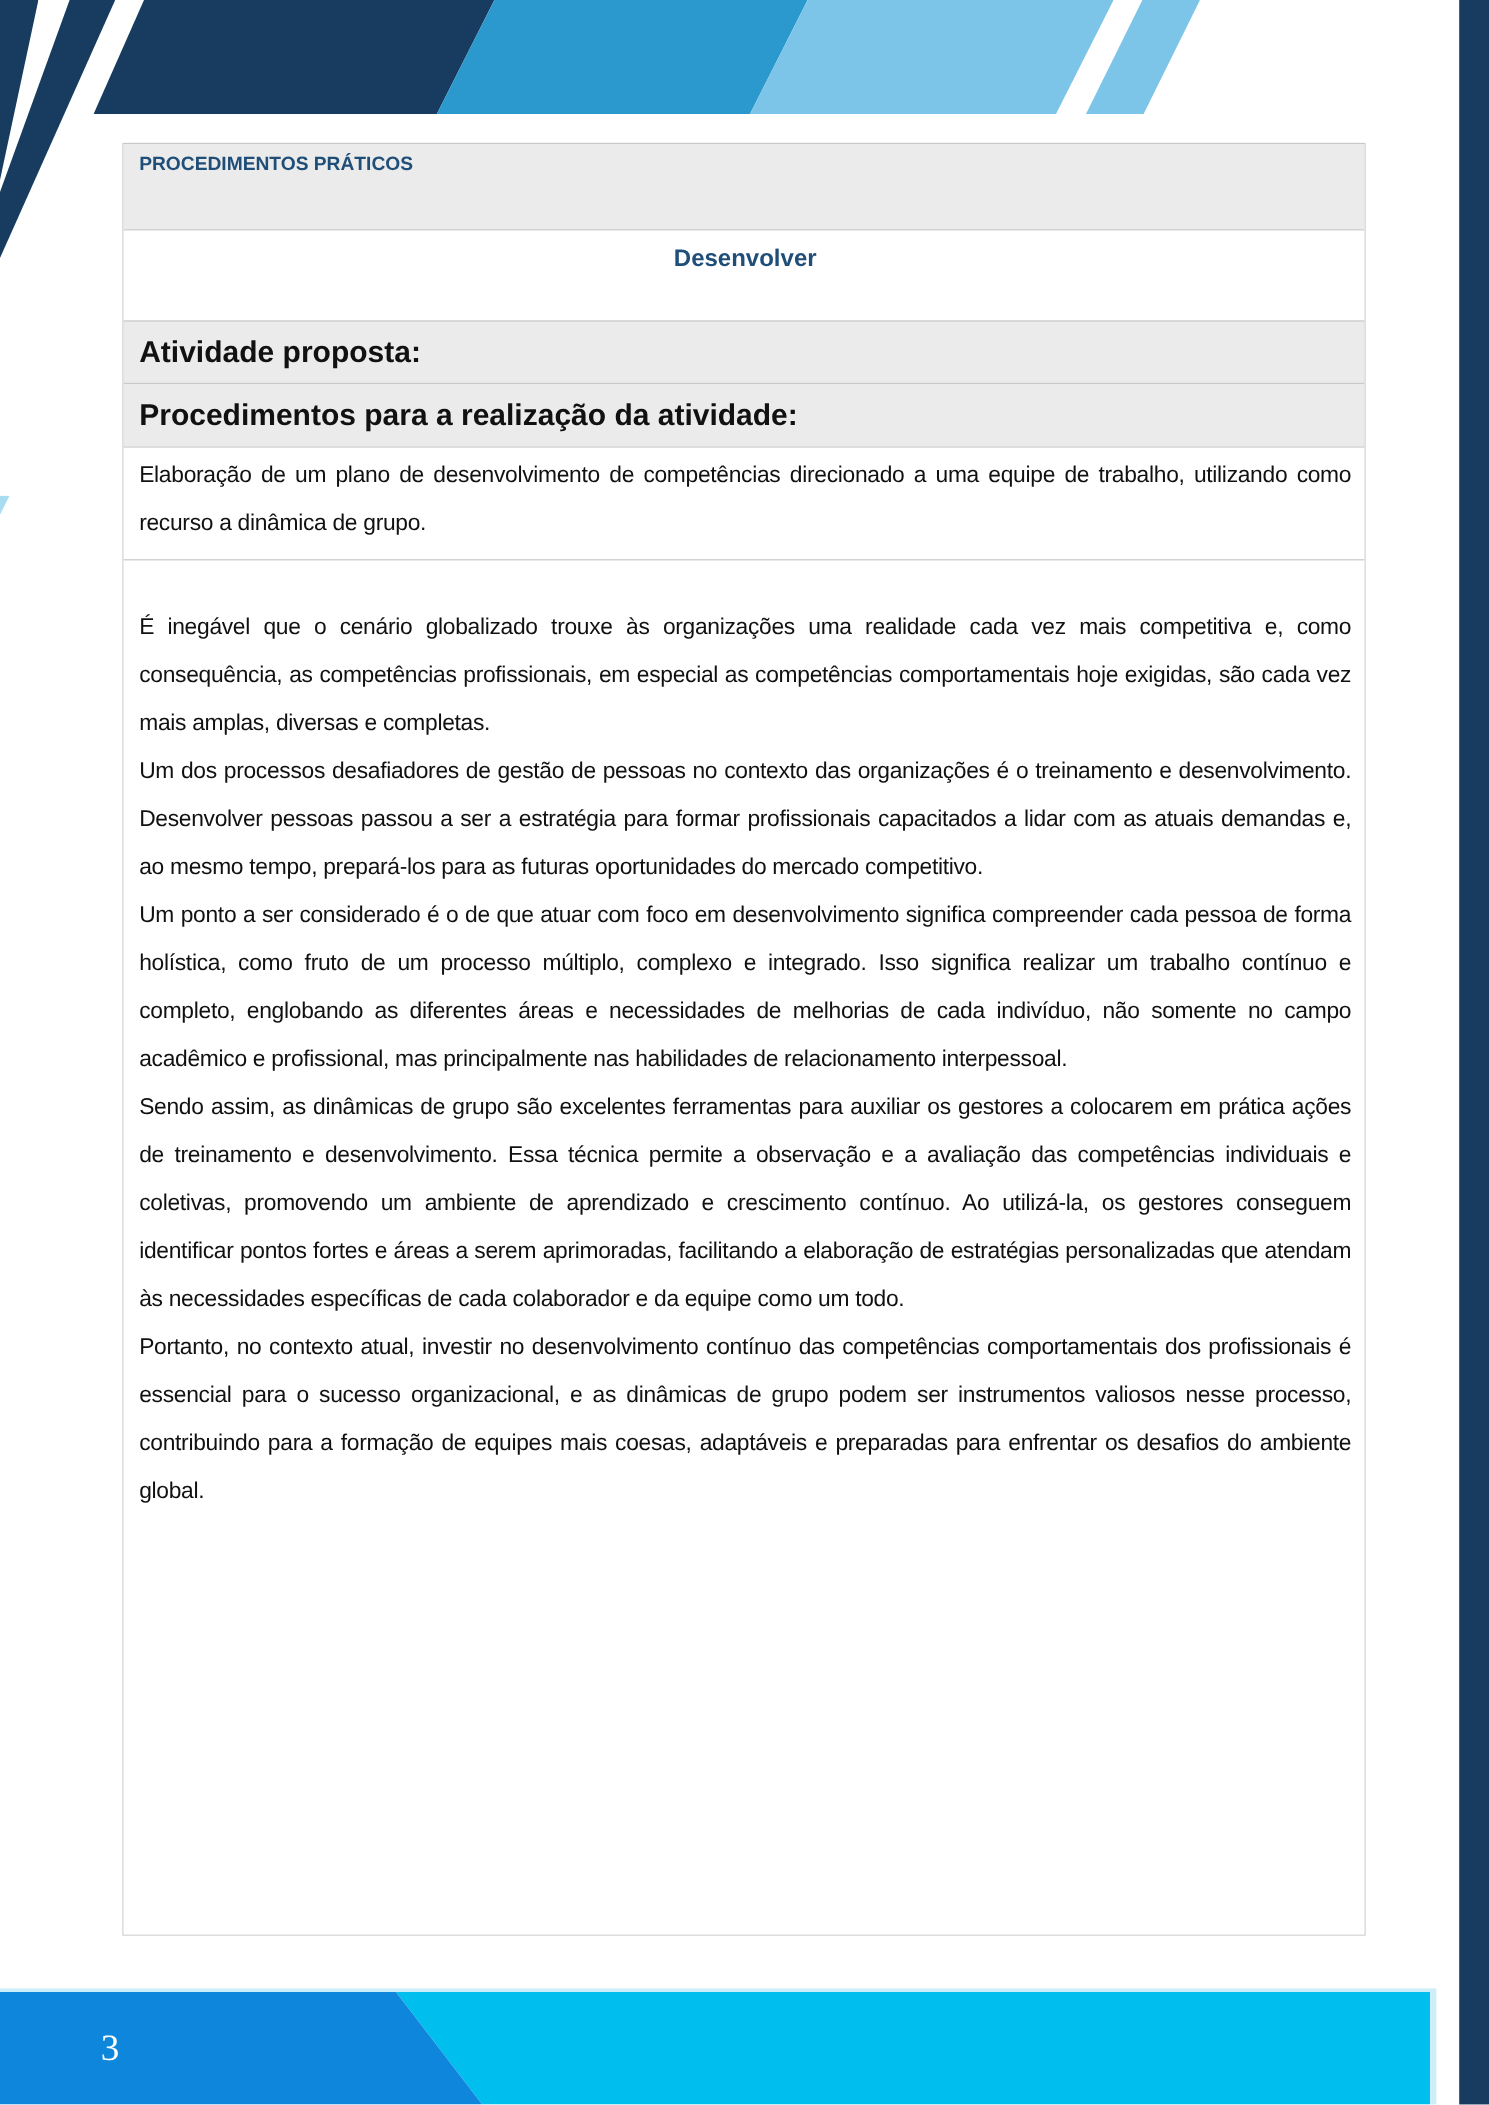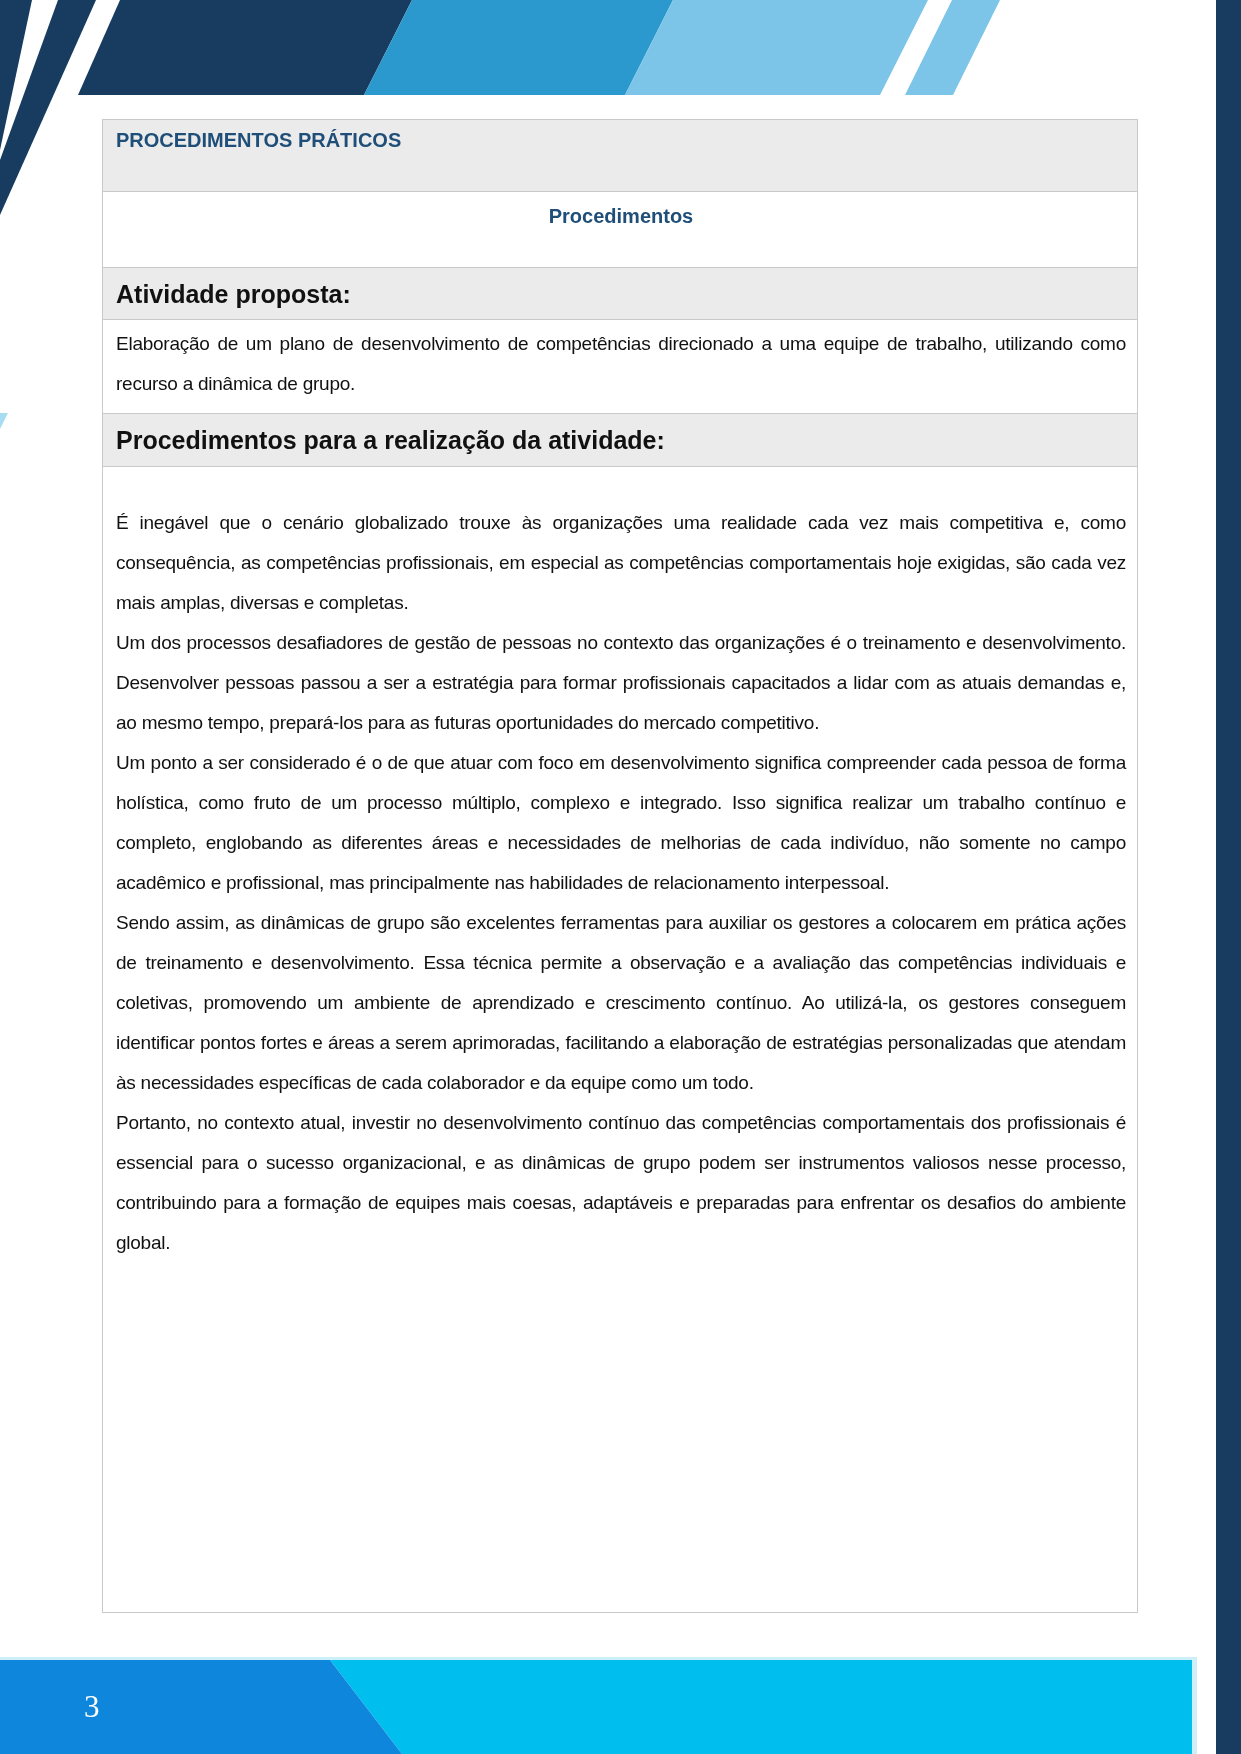--- a/index.html
+++ b/index.html
@@ -28,21 +28,21 @@
   .left-tick{position:absolute;left:0;top:413px;width:8px;height:16px;background:var(--tick_blue);
     clip-path:polygon(0 0,8px 0,0 16px);}
   
   .doc-table{
     position:absolute;left:102px;top:119px;width:1036px;height:1494px;
     border:1px solid var(--border_gray);box-sizing:border-box;background:#ffffff;
   }
   .row{box-sizing:border-box;border-top:1px solid var(--border_gray);padding:0 11px 0 13px;}
   .row:first-child{border-top:none;}
   .r1{height:71px;background:var(--cell_gray);padding-top:9px;}
-  .r1 .cell-text{font-size:20px;font-weight:bold;color:var(--heading_blue);}
+  .r1 .cell-text{font-size:16px;font-weight:bold;color:var(--heading_blue);}
   .r2{height:76px;background:#ffffff;padding-top:13px;text-align:center;}
   .r2 .cell-text{font-size:20px;font-weight:bold;color:var(--heading_blue);}
   .r3{height:52px;background:var(--cell_gray);padding-top:12px;}
   .r5{height:53px;background:var(--cell_gray);padding-top:12px;}
   .label-text{font-size:25px;font-weight:bold;color:var(--text_black);}
   .r4{height:94px;background:#ffffff;padding-top:4px;}
   .r6{height:1146px;background:#ffffff;padding-top:36px;}
   .body-text p{
     margin:0;font-size:19px;line-height:40px;letter-spacing:-0.25px;
     text-align:justify;color:var(--text_black);
@@ -78,30 +78,30 @@
 
   <div class="side-strip"></div>
 
   <div class="left-tick"></div>
 
   <div class="doc-table">
     <div class="row r1">
       <span class="cell-text">PROCEDIMENTOS PRÁTICOS</span>
     </div>
     <div class="row r2">
-      <span class="cell-text">Procedimentos</span>
+      <span class="cell-text">Desenvolver</span>
     </div>
     <div class="row r3">
       <span class="label-text">Atividade proposta:</span>
     </div>
+    <div class="row r5">
+      <span class="label-text">Procedimentos para a realização da atividade:</span>
+    </div>
     <div class="row r4 body-text">
       <p>Elaboração de um plano de desenvolvimento de competências direcionado a uma equipe de trabalho, utilizando como recurso a dinâmica de grupo.</p>
-    </div>
-    <div class="row r5">
-      <span class="label-text">Procedimentos para a realização da atividade:</span>
     </div>
     <div class="row r6 body-text">
       <p>É inegável que o cenário globalizado trouxe às organizações uma realidade cada vez mais competitiva e, como consequência, as competências profissionais, em especial as competências comportamentais hoje exigidas, são cada vez mais amplas, diversas e completas.</p>
       <p>Um dos processos desafiadores de gestão de pessoas no contexto das organizações é o treinamento e desenvolvimento. Desenvolver pessoas passou a ser a estratégia para formar profissionais capacitados a lidar com as atuais demandas e, ao mesmo tempo, prepará-los para as futuras oportunidades do mercado competitivo.</p>
       <p>Um ponto a ser considerado é o de que atuar com foco em desenvolvimento significa compreender cada pessoa de forma holística, como fruto de um processo múltiplo, complexo e integrado. Isso significa realizar um trabalho contínuo e completo, englobando as diferentes áreas e necessidades de melhorias de cada indivíduo, não somente no campo acadêmico e profissional, mas principalmente nas habilidades de relacionamento interpessoal.</p>
       <p>Sendo assim, as dinâmicas de grupo são excelentes ferramentas para auxiliar os gestores a colocarem em prática ações de treinamento e desenvolvimento. Essa técnica permite a observação e a avaliação das competências individuais e coletivas, promovendo um ambiente de aprendizado e crescimento contínuo. Ao utilizá-la, os gestores conseguem identificar pontos fortes e áreas a serem aprimoradas, facilitando a elaboração de estratégias personalizadas que atendam às necessidades específicas de cada colaborador e da equipe como um todo.</p>
       <p>Portanto, no contexto atual, investir no desenvolvimento contínuo das competências comportamentais dos profissionais é essencial para o sucesso organizacional, e as dinâmicas de grupo podem ser instrumentos valiosos nesse processo, contribuindo para a formação de equipes mais coesas, adaptáveis e preparadas para enfrentar os desafios do ambiente global.</p>
     </div>
   </div>
 

